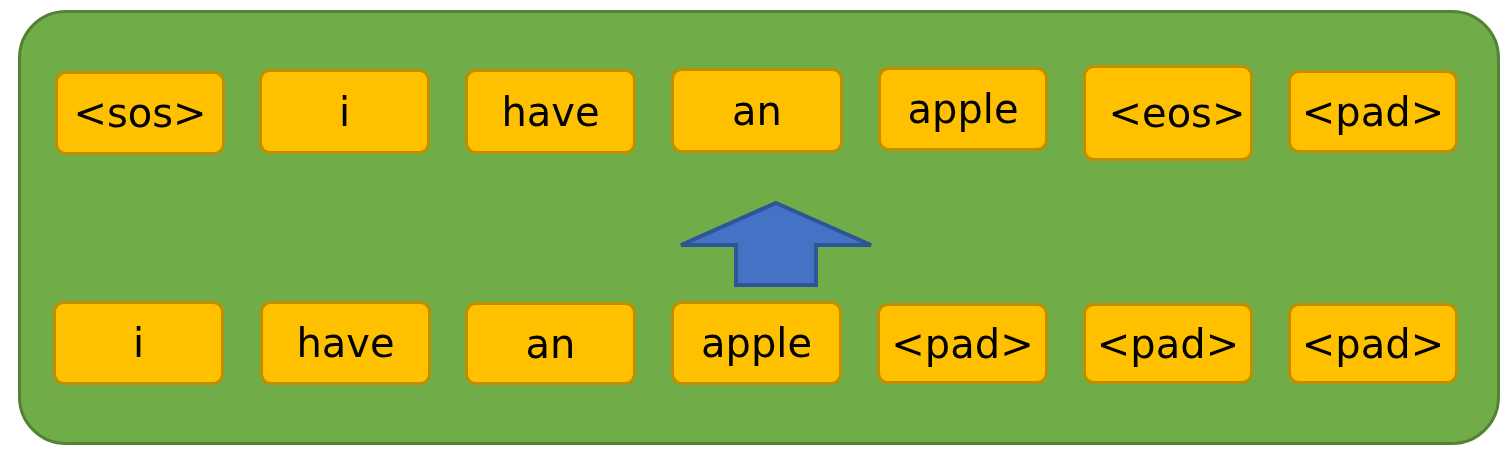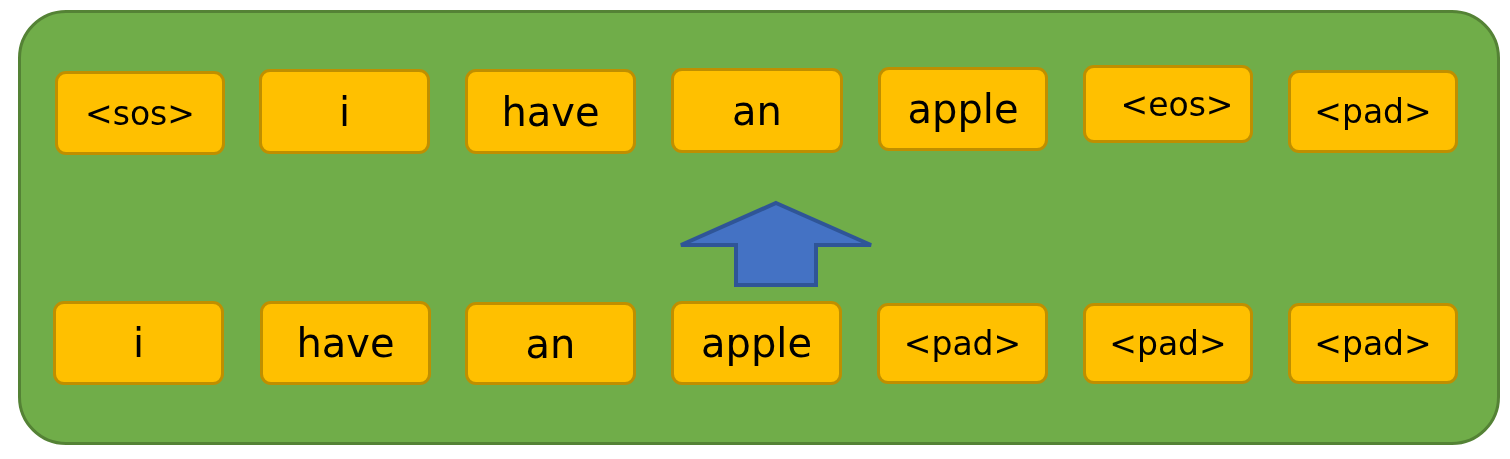--- a/index.html
+++ b/index.html
@@ -49,21 +49,21 @@
     justify-content: center;
     color: #000000;
     line-height: 1;
     white-space: nowrap;
     letter-spacing: 0px;
   }
   .token.word {
     font-size: 40px;
   }
   .token.tag {
-    font-size: 33px;
+    font-size: 40px;
   }
   
   #arrow-wrap {
     position: absolute;
     left: 658px;
     top: 188px;
     width: 194px;
     height: 86px;
   }
   #arrow-wrap svg {
@@ -79,21 +79,21 @@
 <div id="stage">
 
   <div id="panel" style="background: rgb(112, 173, 73); border-color: rgb(84, 130, 53);">
 
     <div class="row" id="top-row">
         <div class="token tag" style="left: 34px; top: 58px; width: 170px; height: 84px; background: rgb(255, 192, 0); border-color: rgb(191, 143, 0); color: rgb(0, 0, 0);">&lt;sos&gt;</div>
         <div class="token word" style="left: 238px; top: 56px; width: 171px; height: 85px; background: rgb(255, 192, 0); border-color: rgb(191, 143, 0); color: rgb(0, 0, 0);">i</div>
         <div class="token word" style="left: 444px; top: 56px; width: 171px; height: 85px; background: rgb(255, 192, 0); border-color: rgb(191, 143, 0); color: rgb(0, 0, 0);">have</div>
         <div class="token word" style="left: 650px; top: 55px; width: 172px; height: 85px; background: rgb(255, 192, 0); border-color: rgb(191, 143, 0); color: rgb(0, 0, 0);">an</div>
         <div class="token word" style="left: 857px; top: 54px; width: 170px; height: 84px; background: rgb(255, 192, 0); border-color: rgb(191, 143, 0); color: rgb(0, 0, 0);">apple</div>
-        <div class="token tag" style="left: 1062px; top: 52px; width: 170px; height: 78px; background: rgb(255, 192, 0); border-color: rgb(191, 143, 0); color: rgb(0, 0, 0); padding-left: 18px;">&lt;eos&gt;</div>
+        <div class="token tag" style="left: 1062px; top: 52px; width: 170px; height: 96px; background: rgb(255, 192, 0); border-color: rgb(191, 143, 0); color: rgb(0, 0, 0); padding-left: 18px;">&lt;eos&gt;</div>
         <div class="token tag" style="left: 1267px; top: 57px; width: 170px; height: 83px; background: rgb(255, 192, 0); border-color: rgb(191, 143, 0); color: rgb(0, 0, 0);">&lt;pad&gt;</div>
       </div>
 
     <div id="arrow-wrap">
       <svg viewBox="0 0 194 86" xmlns="http://www.w3.org/2000/svg" aria-hidden="true">
         <polygon id="arrow-shape" points="97,2 192,44 137,44 137,84 57,84 57,44 2,44" fill="#4472C4" stroke="#2F5597" stroke-width="4" stroke-linejoin="miter"></polygon>
       </svg>
     </div>
 
     <div class="row" id="bottom-row">

